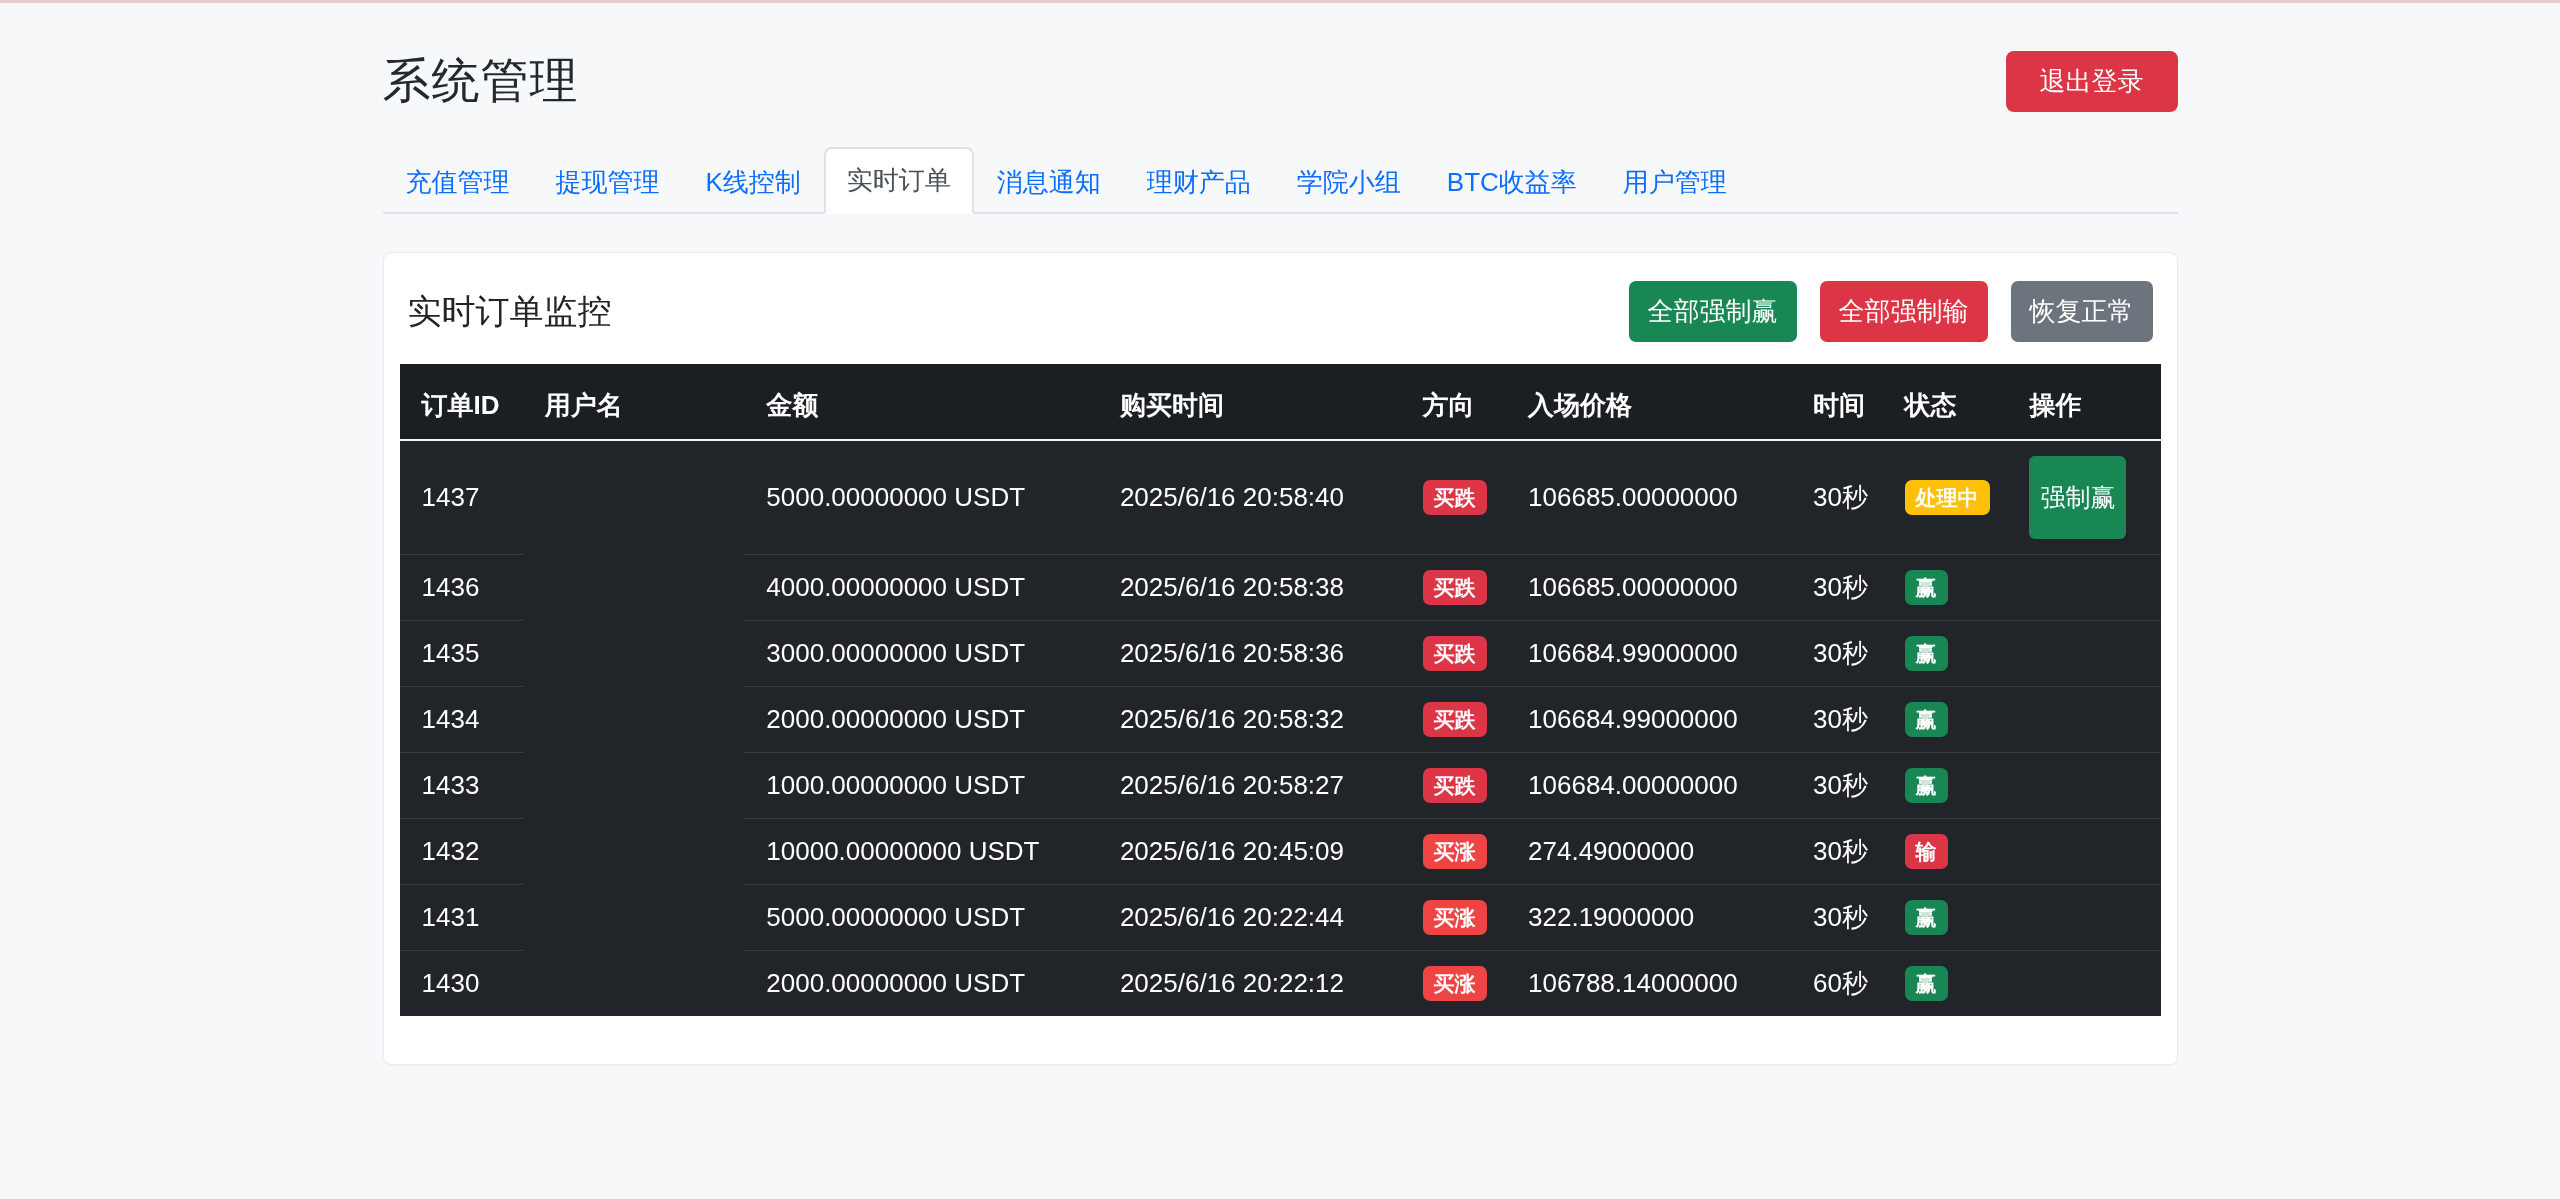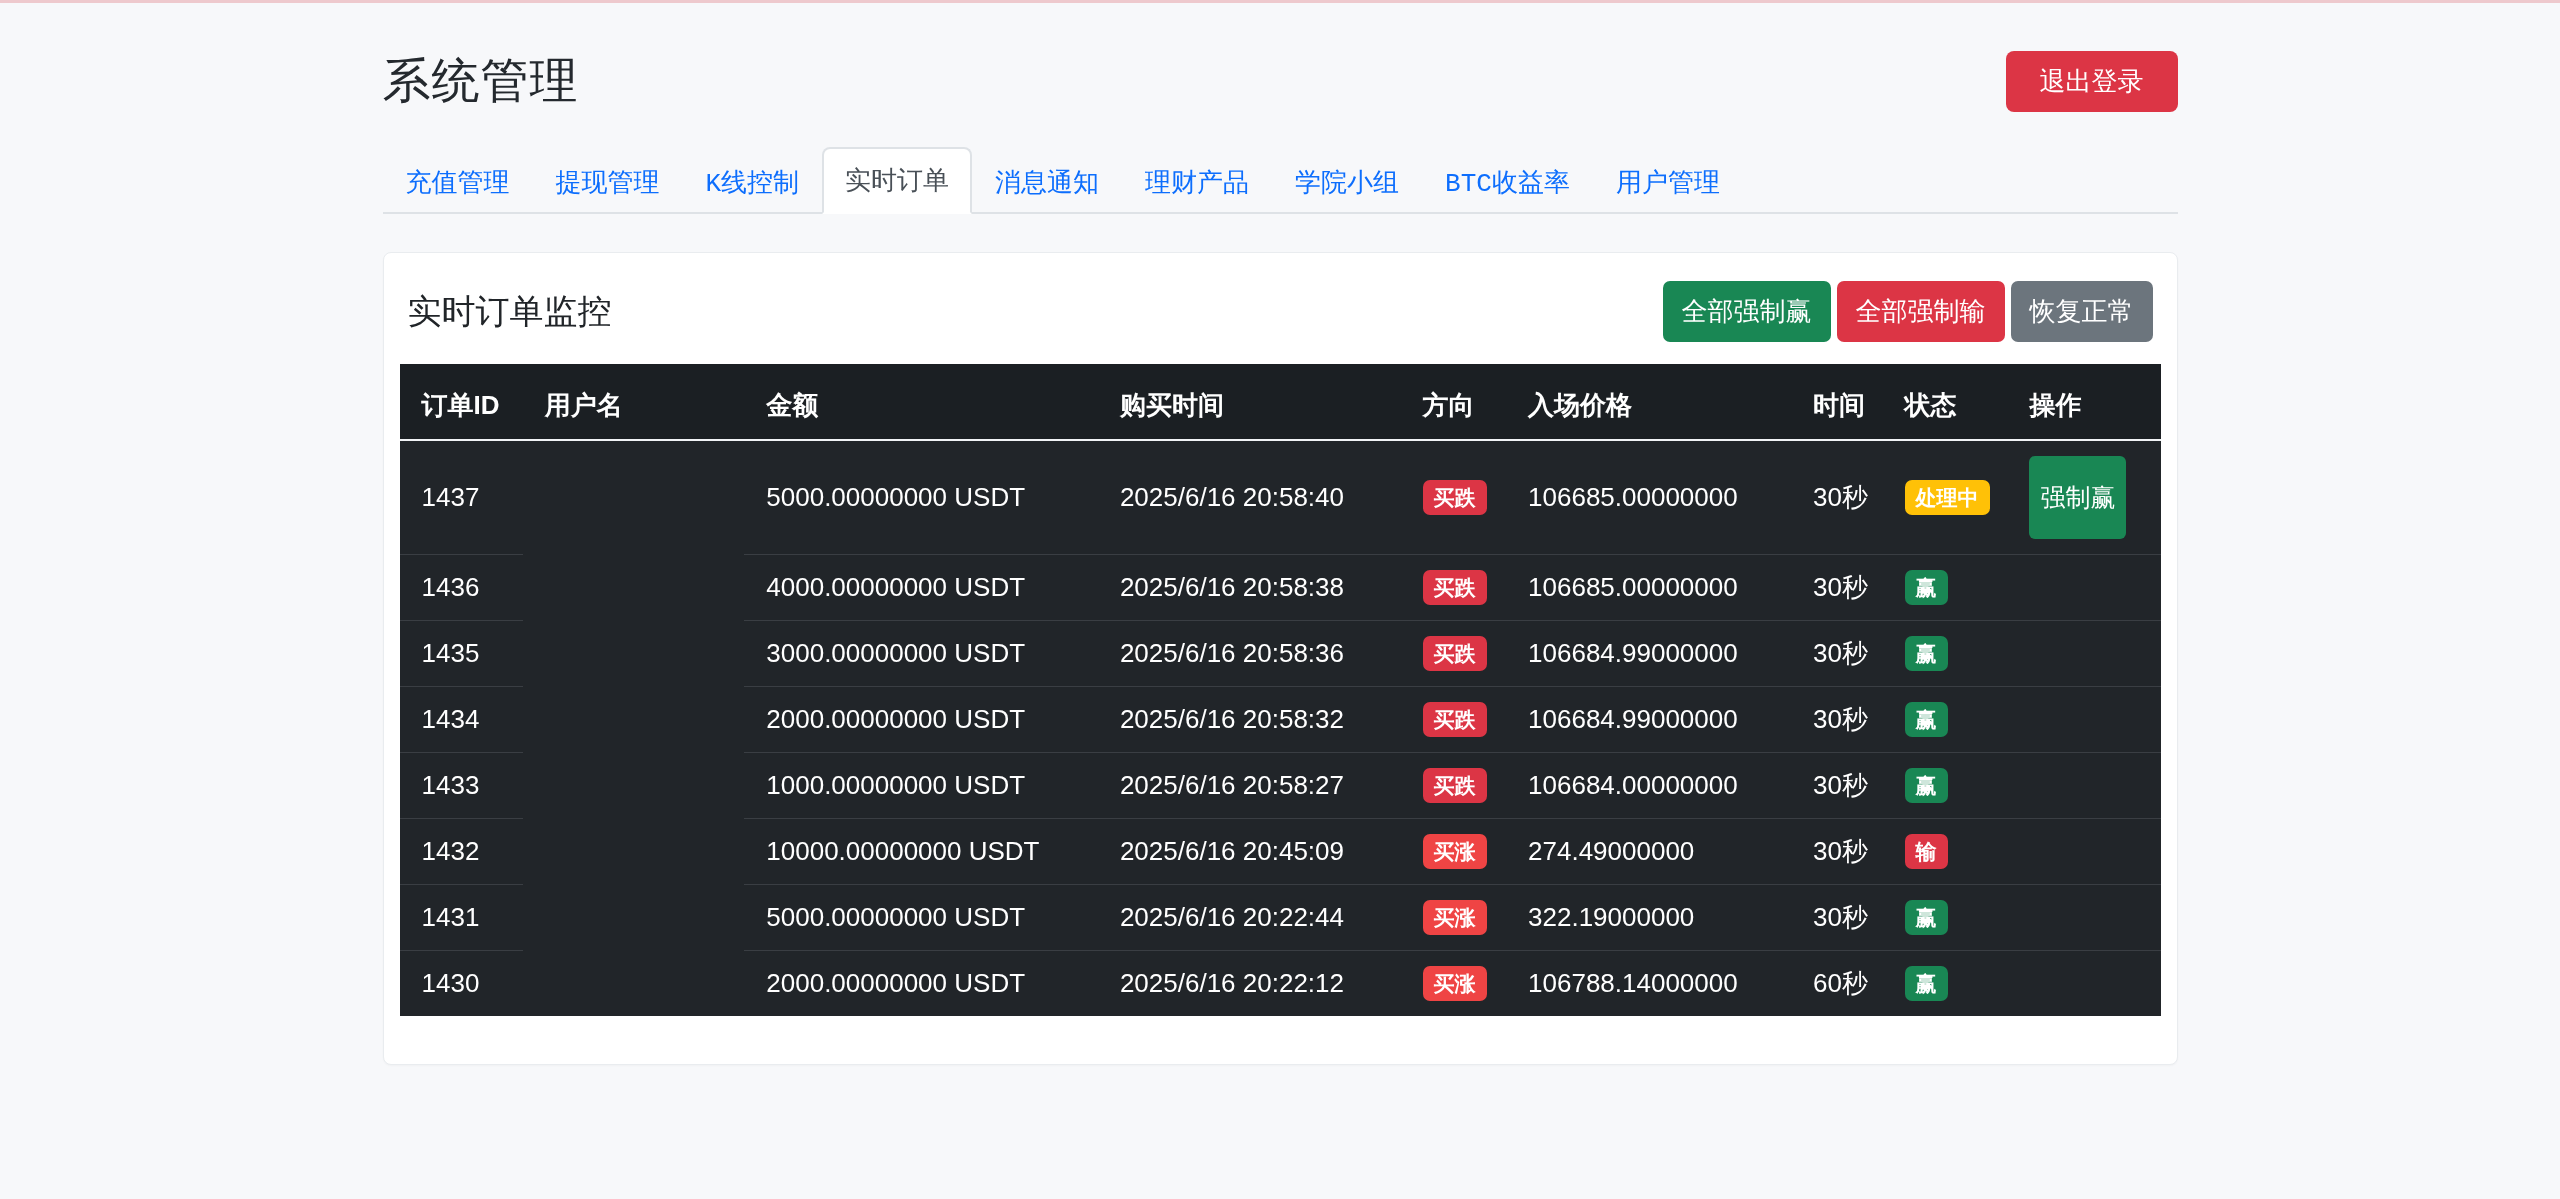--- a/index.html
+++ b/index.html
@@ -24,21 +24,20 @@
     font-size: 26px; padding: 13px 34px; cursor: pointer;
     font-family: inherit;
   }
 
   
   .tabs {
     margin-top: 40px;
     display: flex; align-items: flex-end;
     border-bottom: 2px solid #dee2e6;
     height: 61px;
-    font-family: Liberation Mono, monospace;
   }
   .tab {
     font-size: 26px; color: #0d6efd; padding: 14px 21px;
     border: 2px solid transparent; border-bottom: none;
     margin-bottom: -2px; cursor: pointer; white-space: nowrap;
     background: transparent; border-radius: 8px 8px 0 0;
   }
   .tab.active {
     background: #fff; color: #495057;
     border-color: #dee2e6;
@@ -50,21 +49,21 @@
     margin-top: 38px; background: #fff;
     border: 1px solid #e9ecef; border-radius: 8px;
     padding: 16px 16px 48px 16px;
     box-shadow: 0 1px 2px rgba(0,0,0,0.03);
   }
   .card-header-row {
     display: flex; align-items: center; justify-content: space-between;
     padding: 12px 8px 0 8px; margin-bottom: 22px;
   }
   .panel-heading { font-size: 34px; font-weight: 400; color: #212529; }
-  .panel-actions { display: flex; gap: 6px; }
+  .panel-actions { display: flex; gap: 23px; }
   .action-btn {
     border: none; border-radius: 7px; color: #fff; font-size: 26px;
     padding: 13px 19px; cursor: pointer; font-family: inherit; white-space: nowrap;
   }
   .action-btn.green { background: #198754; }
   .action-btn.red   { background: #dc3545; }
   .action-btn.gray  { background: #6c757d; }
 
   
   table.orders {

